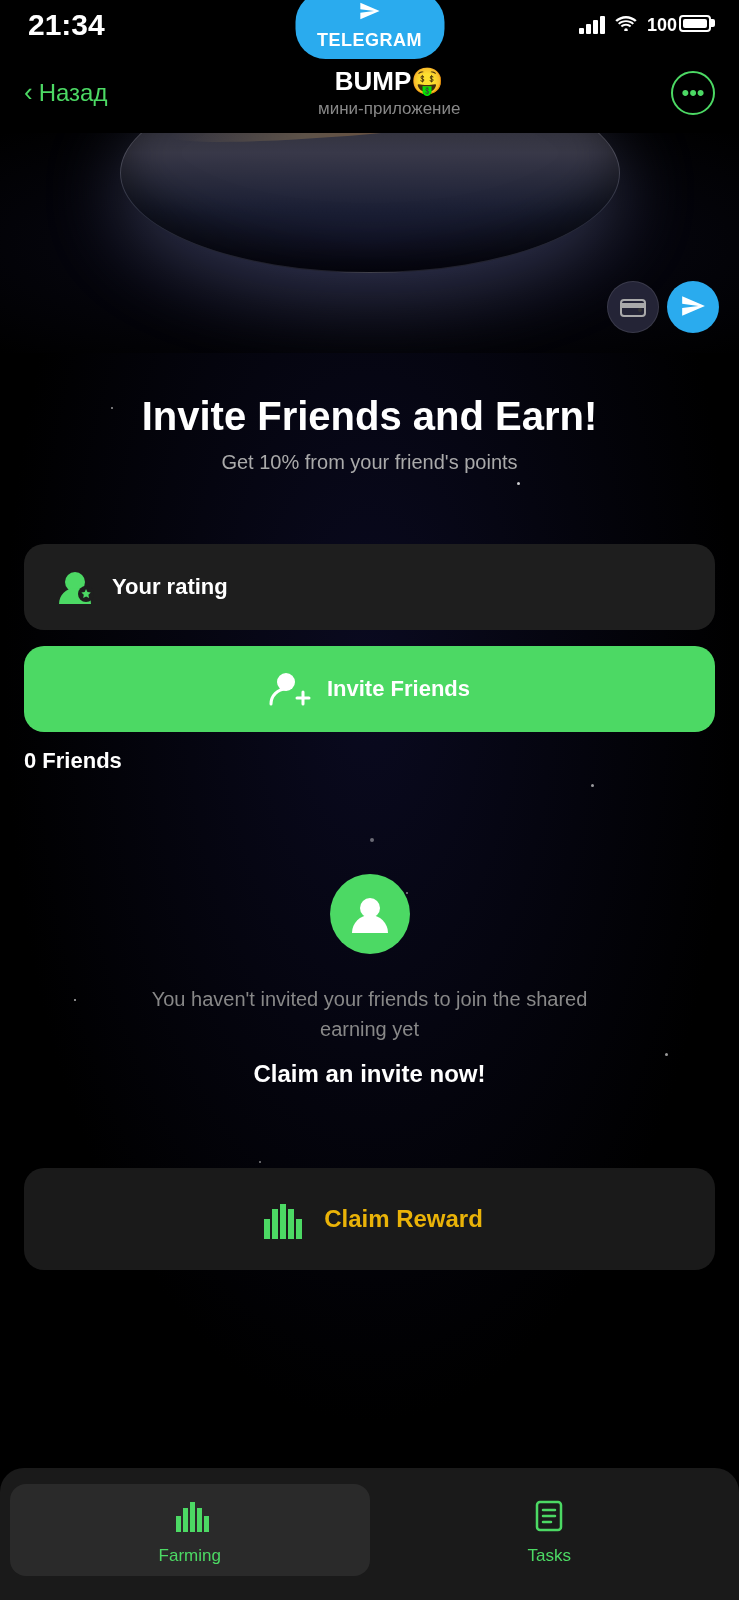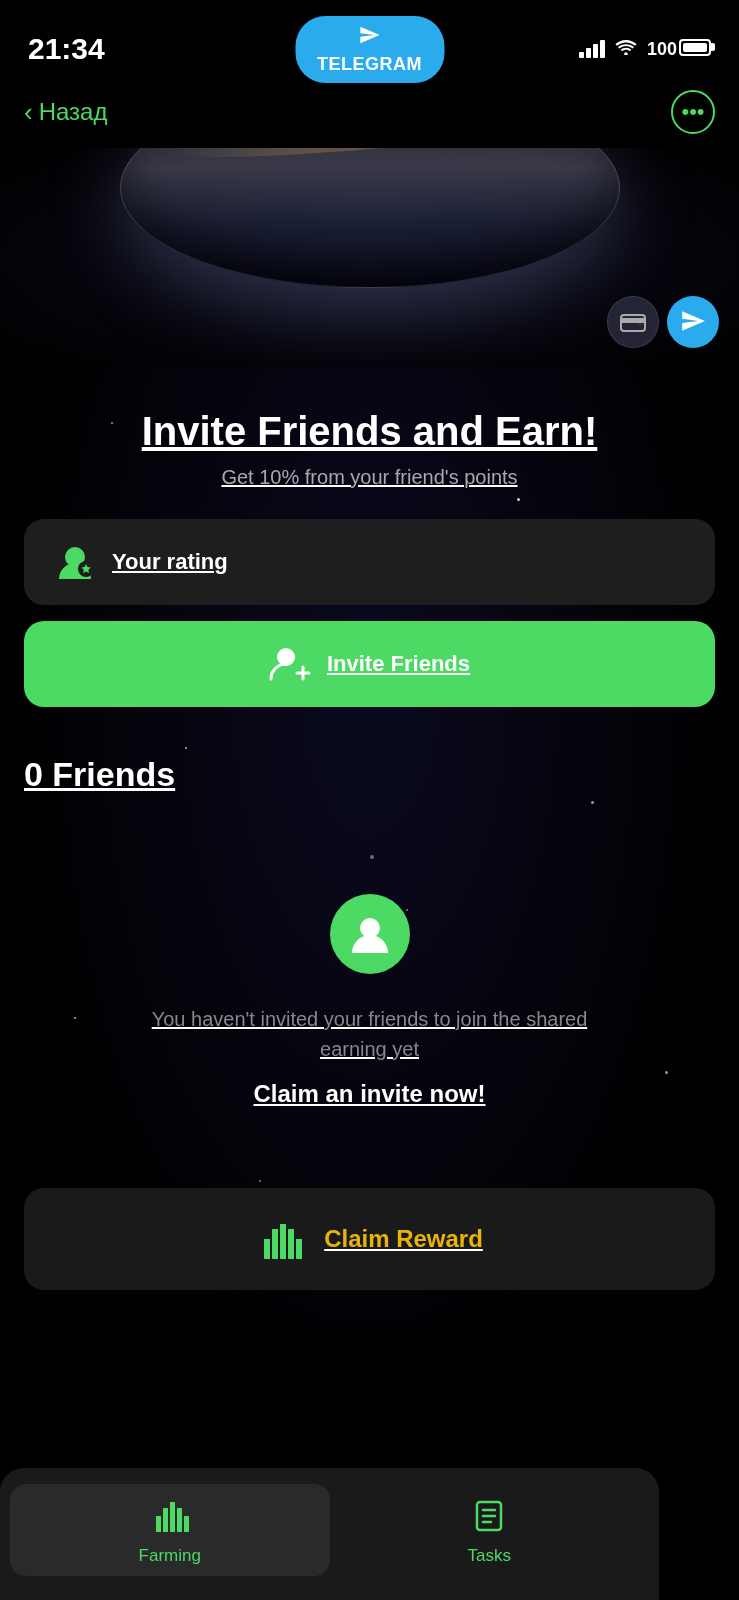--- a/index.html
+++ b/index.html
@@ -11,21 +11,21 @@
       font-family: -apple-system, BlinkMacSystemFont, 'SF Pro Display', sans-serif;
       color: #fff;
       overflow-x: hidden;
     }
 
     
     .status-bar {
       display: flex;
       align-items: center;
       justify-content: space-between;
-      padding: 32px 28px 10px;
+      padding: 8px 28px 10px;
       background: #000;
       position: relative;
       z-index: 10;
     }
     .status-time {
       font-size: 30px;
       font-weight: 700;
       color: #fff;
     }
     .status-center {
@@ -215,21 +215,20 @@
     .float-btn-blue {
       background: #2AABEE;
     }
 
     
     .main-content {
       position: relative;
       background: radial-gradient(ellipse at 50% 30%, #0a0a20 0%, #000 70%);
       padding: 0 20px;
       min-height: 900px;
-      text-decoration: underline;
     }
 
     
     .stars-container {
       position: absolute;
       top: 0; left: 0; right: 0; bottom: 0;
       pointer-events: none;
       overflow: hidden;
     }
     .star {
@@ -272,42 +271,43 @@
       padding: 22px 30px;
       display: flex;
       align-items: center;
       gap: 16px;
       cursor: pointer;
       border: none;
       color: #fff;
       font-size: 22px;
       font-weight: 600;
       width: 100%;
+      margin-top: 40px;
     }
     .invite-btn {
       background: #4CD964;
       border-radius: 20px;
       padding: 22px 30px;
       display: flex;
       align-items: center;
       justify-content: center;
       gap: 16px;
       cursor: pointer;
       border: none;
       color: #fff;
       font-size: 22px;
       font-weight: 600;
       width: 100%;
     }
 
     .friends-count {
-      font-size: 34px;
+      font-size: 22px;
       font-weight: 700;
       color: #fff;
-      padding: 48px 4px 20px;
+      padding: 16px 4px 20px;
       position: relative;
       z-index: 2;
     }
 
     
     .empty-state {
       display: flex;
       flex-direction: column;
       align-items: center;
       padding: 80px 40px 60px;
@@ -356,21 +356,21 @@
       font-size: 24px;
       font-weight: 600;
       color: #eab308;
     }
 
     
     .bottom-nav {
       position: fixed;
       bottom: 0;
       left: 0;
-      width: 659px;
+      width: 739px;
       background: #1a1a1a;
       border-radius: 24px 24px 0 0;
       display: flex;
       padding: 16px 10px 24px;
       gap: 0;
     }
     .nav-item {
       flex: 1;
       display: flex;
       flex-direction: column;
@@ -431,20 +431,24 @@
         <div class="battery-fill"></div>
       </div>
     </div>
   </div>
 </div>
 
 <div class="nav-bar">
   <div class="back-btn">
     <span class="back-chevron">‹</span>
     <span style="color:#4CD964;font-size:24px;">Назад</span>
+  </div>
+  <div class="nav-title">
+    <div class="nav-app-name">BUMP🤑</div>
+    <div class="nav-subtitle">мини-приложение</div>
   </div>
   <div class="nav-more">
     <span>•••</span>
   </div>
 </div>
 
 <div class="hero-area">
   <div class="stars-bg"></div>
   <div class="hero-planet"></div>
   <div class="floating-buttons">

